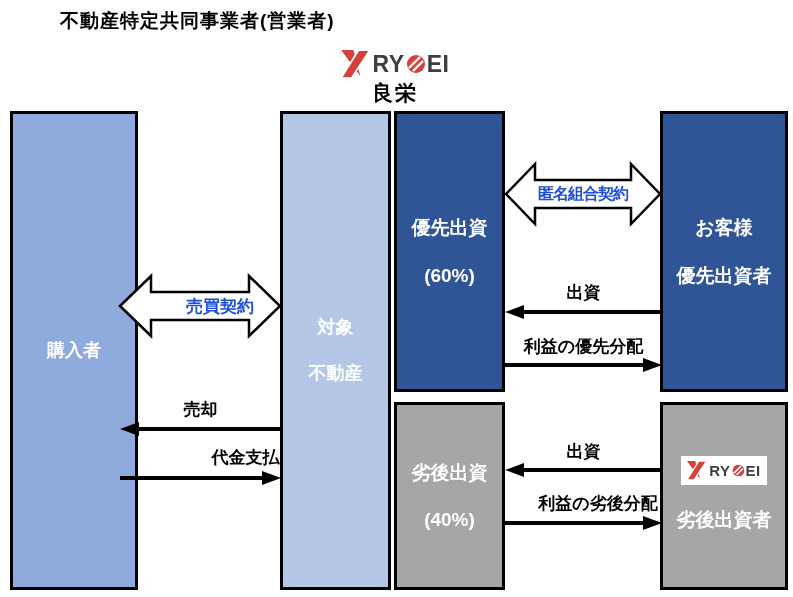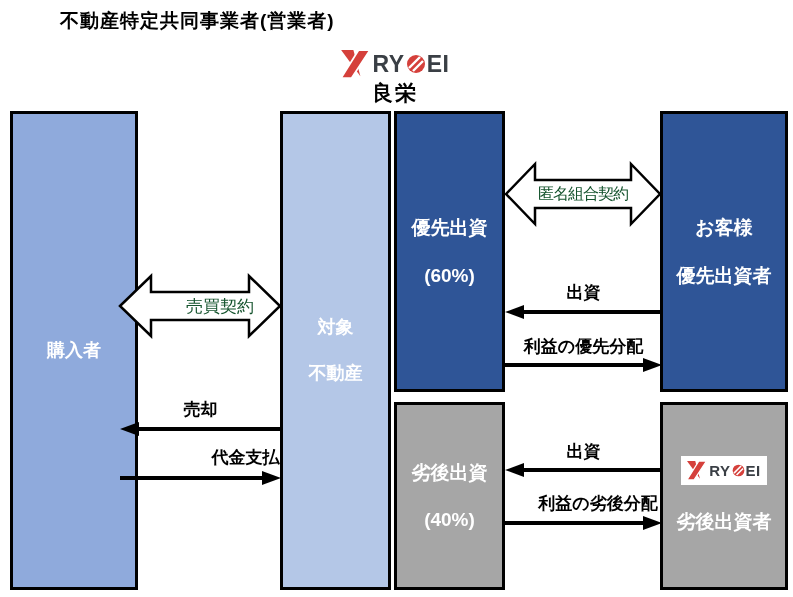--- a/index.html
+++ b/index.html
@@ -32,27 +32,27 @@
     display:flex;flex-direction:column;align-items:center;justify-content:center;
     text-align:center;color:#fff;font-weight:bold;gap:18px;
   }
   .box .ln{display:block;line-height:1.55;}
   .box-purchaser{left:10px;top:111px;width:128px;height:479px;background:var(--purchaser-box,#8faadc);font-size:18px;}
   .box-property{left:280px;top:111px;width:111px;height:479px;background:var(--property-box,#b4c7e7);font-size:18px;}
   .box-senior{left:394px;top:111px;width:111px;height:281px;background:var(--senior-box,#2f5597);font-size:19px;}
   .box-customer{left:660px;top:111px;width:128px;height:281px;background:var(--senior-box,#2f5597);font-size:19px;}
   .box-junior{left:394px;top:402px;width:111px;height:188px;background:var(--junior-box,#a6a6a6);font-size:19px;align-items:center;}
   .box-junior-investor{left:660px;top:402px;width:128px;height:188px;background:var(--junior-box,#a6a6a6);font-size:19px;}
-  .box-junior-investor .inv-label{margin-top:4px;}
+  .box-junior-investor .inv-label{margin-top:4px;font-family:Liberation Mono, monospace;}
 
   .dblarrow{position:absolute;}
   .dblarrow svg{display:block;}
   .dblarrow .cap{
     position:absolute;inset:0;display:flex;align-items:center;justify-content:center;
-    font-weight:normal;color:#14532d;
+    font-weight:bold;color:#1d4ed8;
   }
   .dbl-sales .cap{font-size:17px;padding-left:40px;}
   .dbl-anon .cap{font-size:16px;letter-spacing:-1px;}
 
   .flowlabel{
     position:absolute;text-align:center;font-size:17px;font-weight:bold;height:18px;line-height:18px;
   }
   .flowarrow{position:absolute;}
   .flowarrow svg{display:block;}
 </style>

